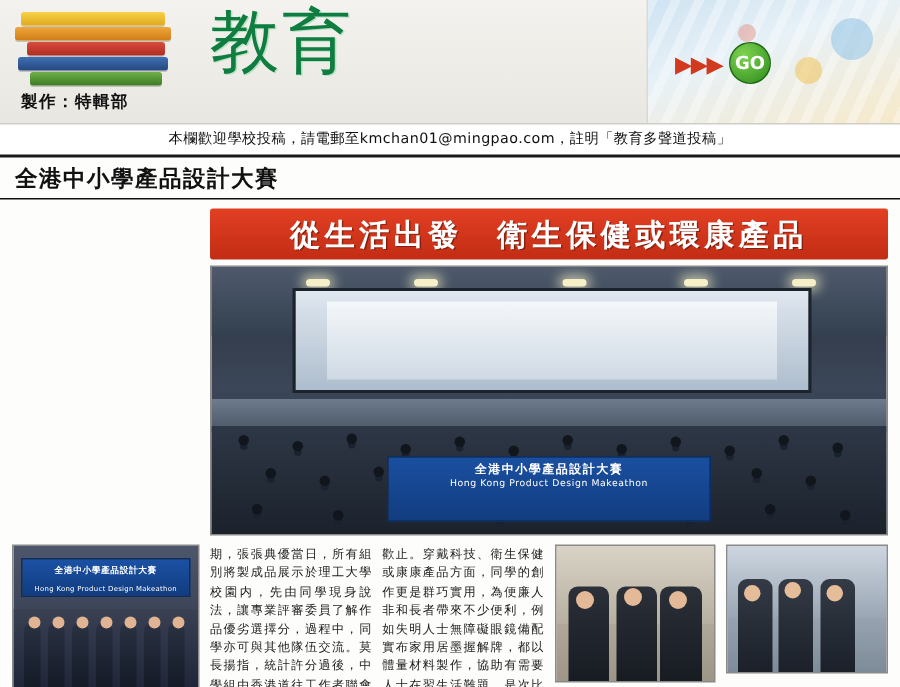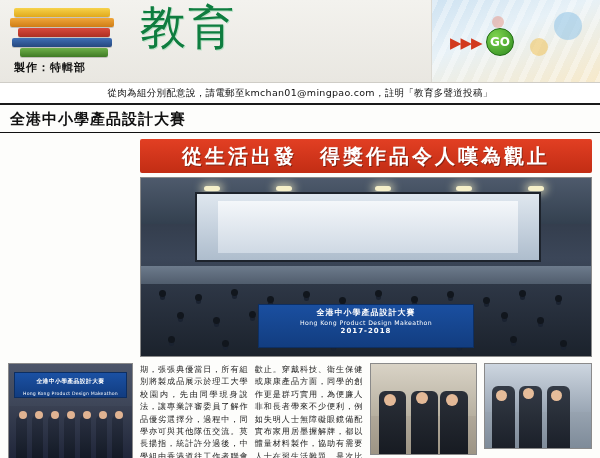--- a/index.html
+++ b/index.html
@@ -338,35 +338,35 @@
       <div class="band-dot d3"></div>
     </div>
 
     <div class="masthead-title-wrap">
       <div class="masthead-title-main">教育</div>
       <div class="masthead-arrows">▶▶▶</div>
       <div class="go-badge">GO</div>
     </div>
   </div>
 
-  <div class="contact-bar">從肉為組分別配意說，請電郵至kmchan01@mingpao.com，註明「教育多聲道投稿」</div>
+  <div class="contact-bar">本欄歡迎學校投稿，請電郵至kmchan01@mingpao.com，註明「教育多聲道投稿」</div>
 
   <div class="section-title">全港中小學產品設計大賽</div>
 
   <div class="content">
 
     <div class="top-block">
 
       <div class="col-lead">
         <div class="lead-text">
         </div>
       </div>
 
       <div class="hero">
-        <div class="hero-banner">從生活出發　得獎作品令人嘆為觀止</div>
+        <div class="hero-banner">從生活出發　衛生保健或環康產品</div>
 
         <div class="hero-photo">
           <div class="hall-ceiling"></div>
           <div class="hall-lamp" style="left:14%"></div>
           <div class="hall-lamp" style="left:30%"></div>
           <div class="hall-lamp" style="left:52%"></div>
           <div class="hall-lamp" style="left:70%"></div>
           <div class="hall-lamp" style="left:86%"></div>
           <div class="screen">
               <div class="screen-inner"></div>
@@ -400,21 +400,20 @@
             <div class="head" style="left:30%; top:52px;"></div>
             <div class="head" style="left:42%; top:57px;"></div>
             <div class="head" style="left:58%; top:52px;"></div>
             <div class="head" style="left:70%; top:57px;"></div>
             <div class="head" style="left:82%; top:52px;"></div>
             <div class="head" style="left:93%; top:56px;"></div>
           </div>
           <div class="hero-banner-2017">
             <div class="hb-l1">全港中小學產品設計大賽</div>
             <div class="hb-l2">Hong Kong Product Design Makeathon</div>
-            <div class="hb-l3">2017-2018</div>
           </div>
         </div>
       </div>
     </div>
 
     <div class="cols">
 
       <div class="col narrow">
         <div class="photo-card">
           <div class="photo p5">

